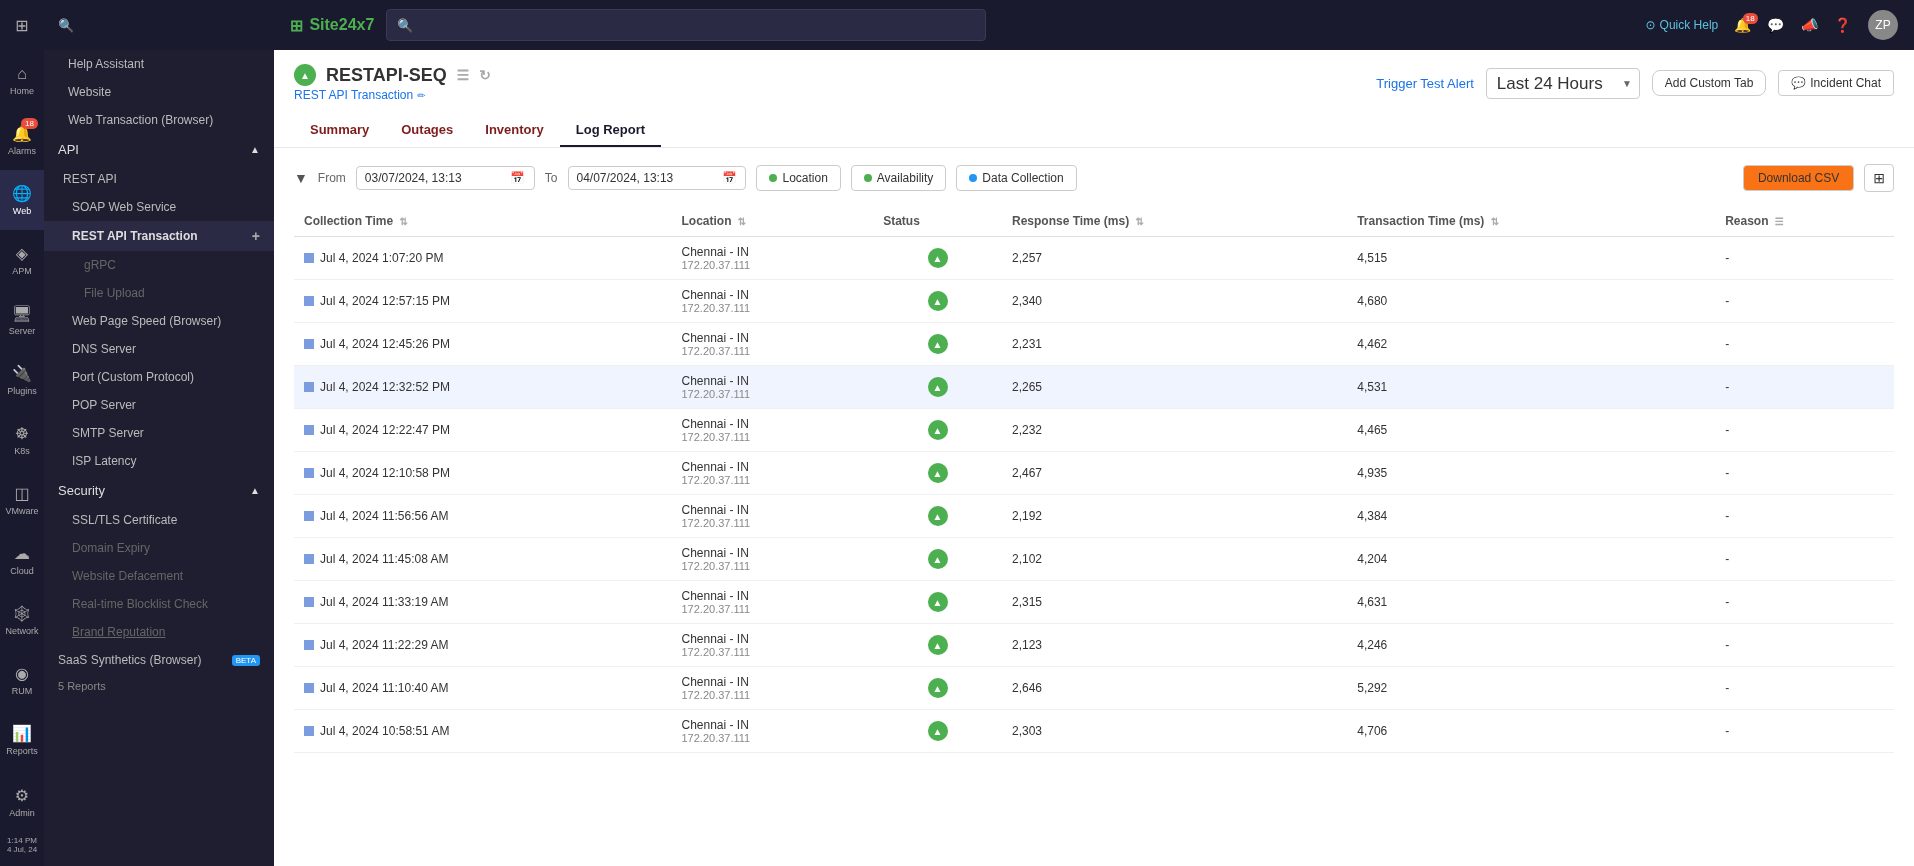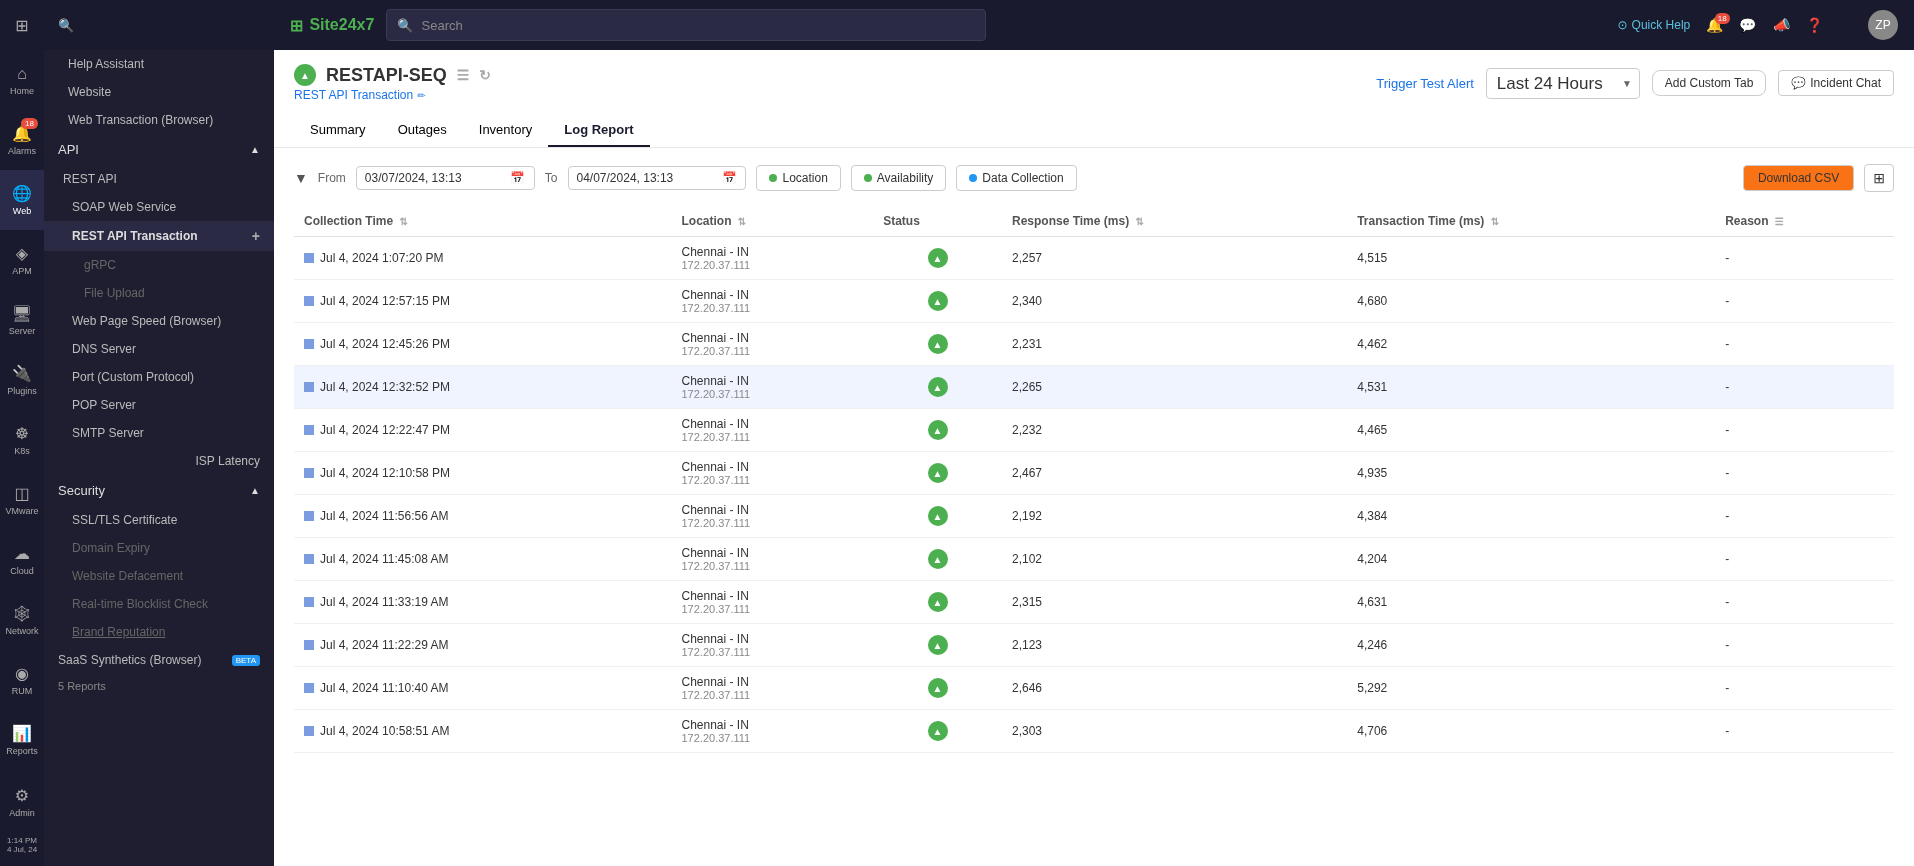--- a/index.html
+++ b/index.html
@@ -159,21 +159,21 @@
       cursor: pointer;
       font-size: 14px;
       display: flex;
       align-items: center;
       gap: 4px;
       color: #bbb;
     }
     .top-bar-actions .quick-help { color: #5bc0de; font-size: 12px; display: flex; align-items: center; gap: 4px; }
     .avatar {
       width: 30px; height: 30px; border-radius: 50%; background: #888;
-      display: flex; align-items: center; justify-content: center; color: #fff; font-size: 12px; margin-left: 28px;
+      display: flex; align-items: center; justify-content: center; color: #fff; font-size: 12px;
     }
     .notif-badge { position: relative; }
     .notif-badge .badge { position: absolute; top: -4px; right: -6px; background: #e74c3c; color: #fff; border-radius: 8px; font-size: 8px; padding: 1px 3px; }
 
     
     .content {
       flex: 1;
       background: #fff;
       display: flex;
       flex-direction: column;
@@ -256,23 +256,24 @@
 
     
     .tabs-row {
       display: flex;
       gap: 0;
       margin-top: 12px;
     }
     .tab {
       padding: 8px 16px;
       font-size: 13px;
-      color: #000000;
+      color: #7f1d1d;
       cursor: pointer;
       border-bottom: 2px solid transparent;
+      font-weight: bold;
     }
     .tab.active {
       color: #1a1a2e;
       border-bottom: 2px solid #1a1a2e;
       font-weight: 600;
     }
 
     
     .log-report-body {
       flex: 1;
@@ -475,21 +476,21 @@
   </div>
   <div class="sidebar-item" style="padding-left:28px;">
     <span>Port (Custom Protocol)</span>
   </div>
   <div class="sidebar-item" style="padding-left:28px;">
     <span>POP Server</span>
   </div>
   <div class="sidebar-item" style="padding-left:28px;">
     <span>SMTP Server</span>
   </div>
-  <div class="sidebar-item" style="padding-left:28px;justify-content:flex-end;">
+  <div class="sidebar-item" style="padding-left:28px;">
     <span>ISP Latency</span>
   </div>
 
   <div class="sidebar-section-header">
     <span>Security</span>
     <span style="font-size:10px;">▲</span>
   </div>
   <div class="sidebar-item" style="padding-left:28px;">
     <span>SSL/TLS Certificate</span>
   </div>
@@ -517,21 +518,20 @@
 
 <div class="main-container">
 
   <div class="top-bar">
     <div class="top-bar-logo">
       <span>⊞</span>
       <span>Site24x7</span>
     </div>
     <div class="search-box">
       <span style="color:#888;">🔍</span>
-      <input type="text" placeholder="Search" style="">
     </div>
     <div class="top-bar-actions">
       <div class="action-item quick-help">
         <span>⊙</span>
         <span>Quick Help</span>
       </div>
       <div class="action-item notif-badge">
         <span>🔔</span>
         <span class="badge">18</span>
       </div>

